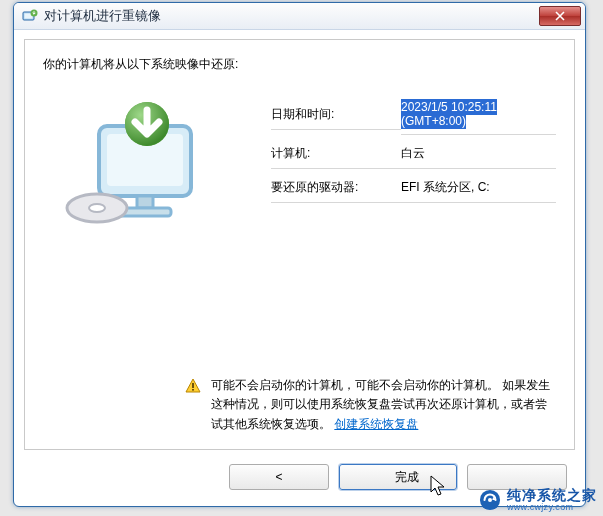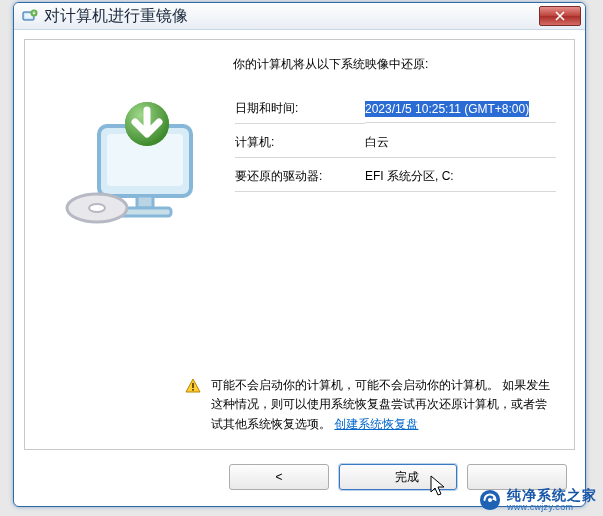--- a/index.html
+++ b/index.html
@@ -38,21 +38,21 @@
     align-items: center;
     padding: 0 4px 0 8px;
   }
   .titlebar .app-icon {
     width: 16px; height: 16px;
     margin-right: 6px;
     flex: 0 0 auto;
   }
   .titlebar .title-text {
     flex: 1 1 auto;
-    font-size: 16px;
+    font-size: 13px;
     color: #1b2a3d;
   }
   .titlebar .close-btn {
     width: 40px; height: 18px;
     border: 1px solid #7a2c2c;
     border-radius: 2px;
     background: linear-gradient(#e58f8a, #c0443e 48%, #aa2f29 52%, #d66a64);
     display: flex;
     align-items: center;
     justify-content: center;
@@ -68,21 +68,20 @@
     border: 1px solid #c9c9c9;
     background: #ffffff;
   }
   .panel-inner {
     position: absolute;
     inset: 0;
     padding: 16px 18px 10px 18px;
   }
 
   .heading {
-    margin-left: 190px;
     font-size: 12px;
     color: #000;
   }
 
   
   .restore-icon {
     position: absolute;
     left: 34px;
     top: 56px;
     width: 150px;
@@ -93,20 +92,21 @@
   .form {
     position: absolute;
     left: 210px;
     top: 60px;
     right: 18px;
   }
   .row {
     display: flex;
     align-items: center;
     margin-bottom: 10px;
+    margin-left: 36px;
   }
   .row .lbl {
     width: 130px;
     flex: 0 0 130px;
     font-size: 12px;
     color: #000;
   }
   .row .val {
     flex: 1 1 auto;
     font-size: 12px;

